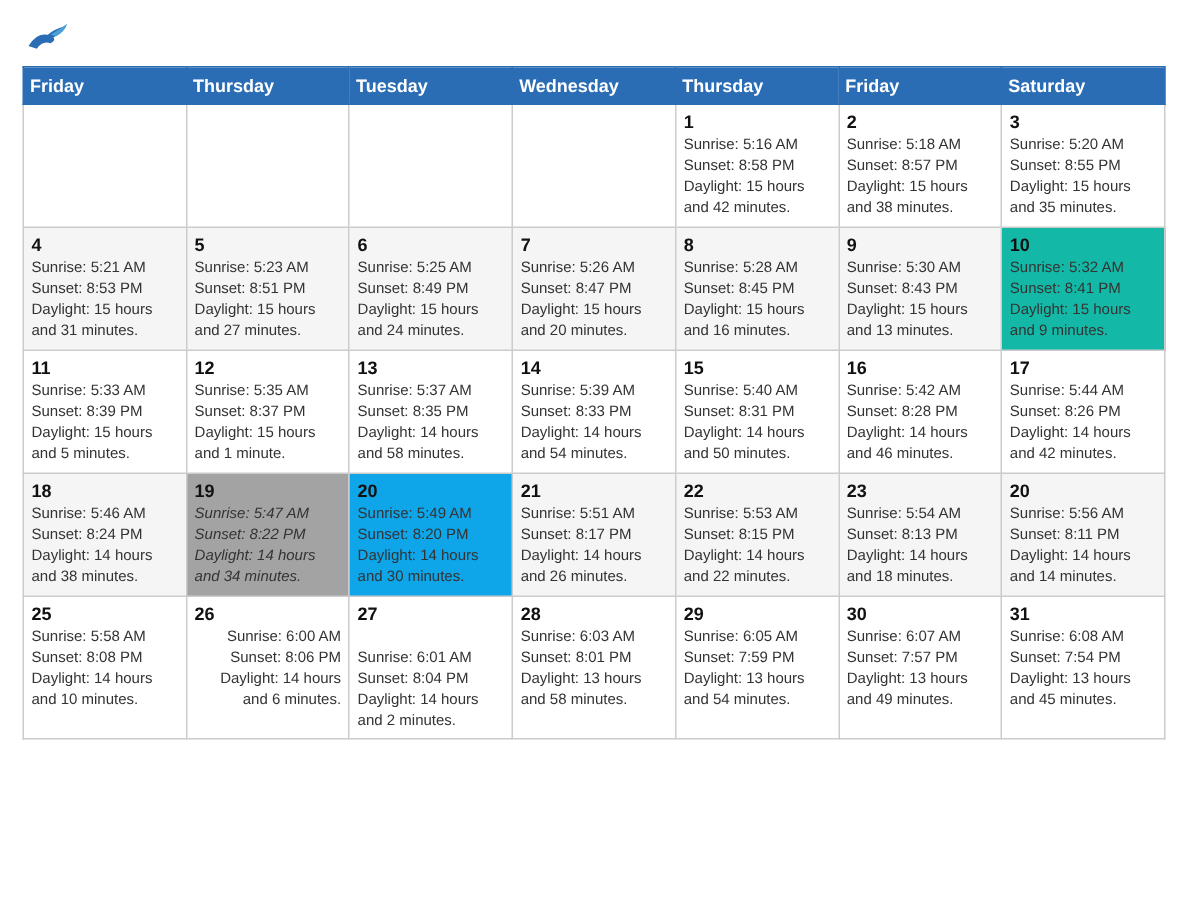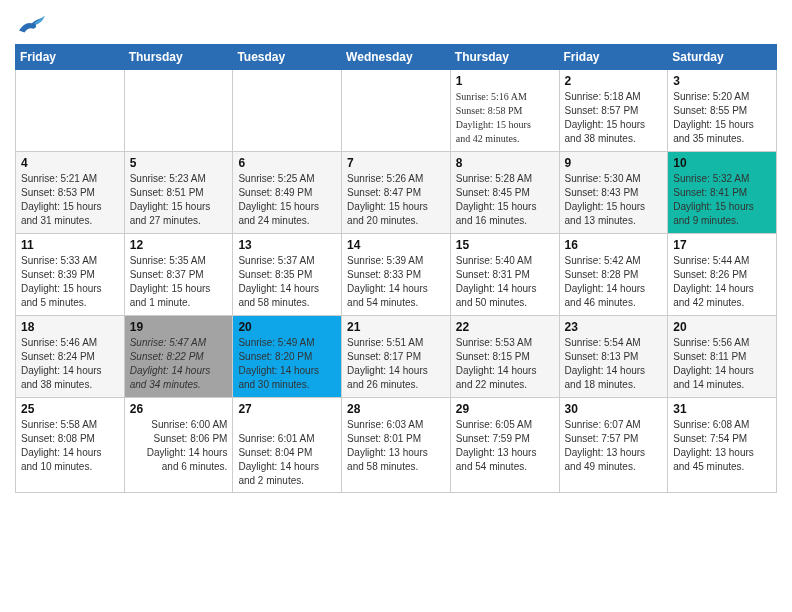--- a/index.html
+++ b/index.html
@@ -129,21 +129,21 @@
         </tr>
     </thead>
     <tbody id="calendar-body">
     <tr>
           <td class="empty-cell"></td>
           <td class="empty-cell"></td>
           <td class="empty-cell"></td>
           <td class="empty-cell"></td>
           <td>
             <div class="day-number">1</div>
-            <div class="day-info" style="white-space: pre-line; font-family: Liberation Serif, serif;">Sunrise: 5:16 AM
+            <div class="day-info" style="white-space: pre-line;">Sunrise: 5:16 AM
 Sunset: 8:58 PM
 Daylight: 15 hours
 and 42 minutes.</div>
           </td>
           <td>
             <div class="day-number">2</div>
             <div class="day-info" style="white-space: pre-line;">Sunrise: 5:18 AM
 Sunset: 8:57 PM
 Daylight: 15 hours
 and 38 minutes.</div>

